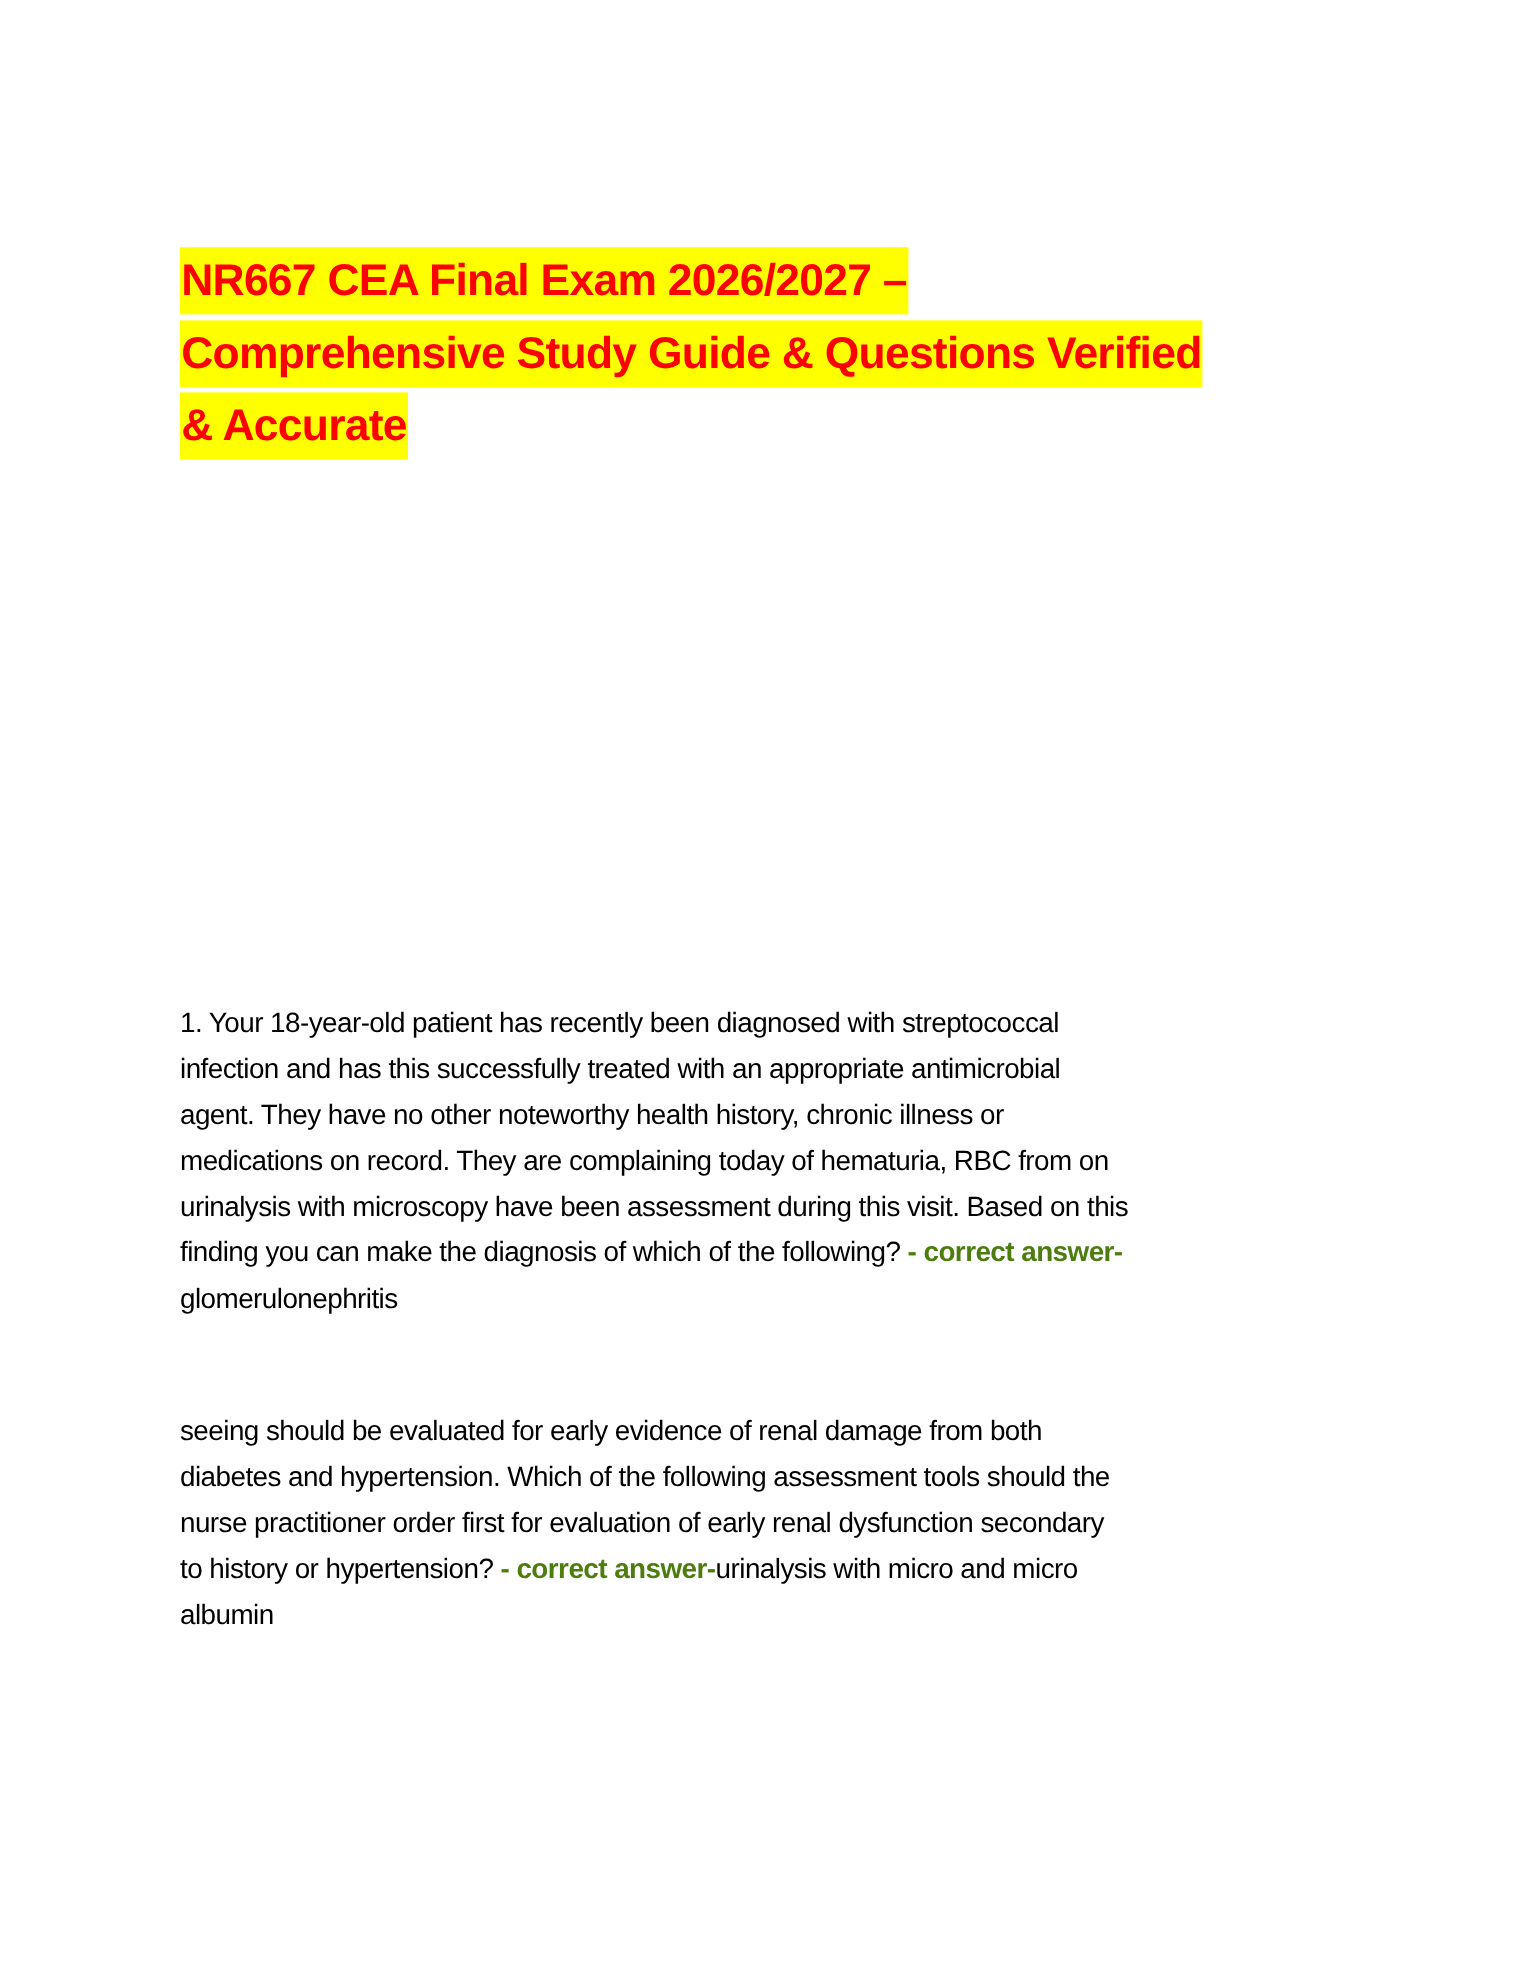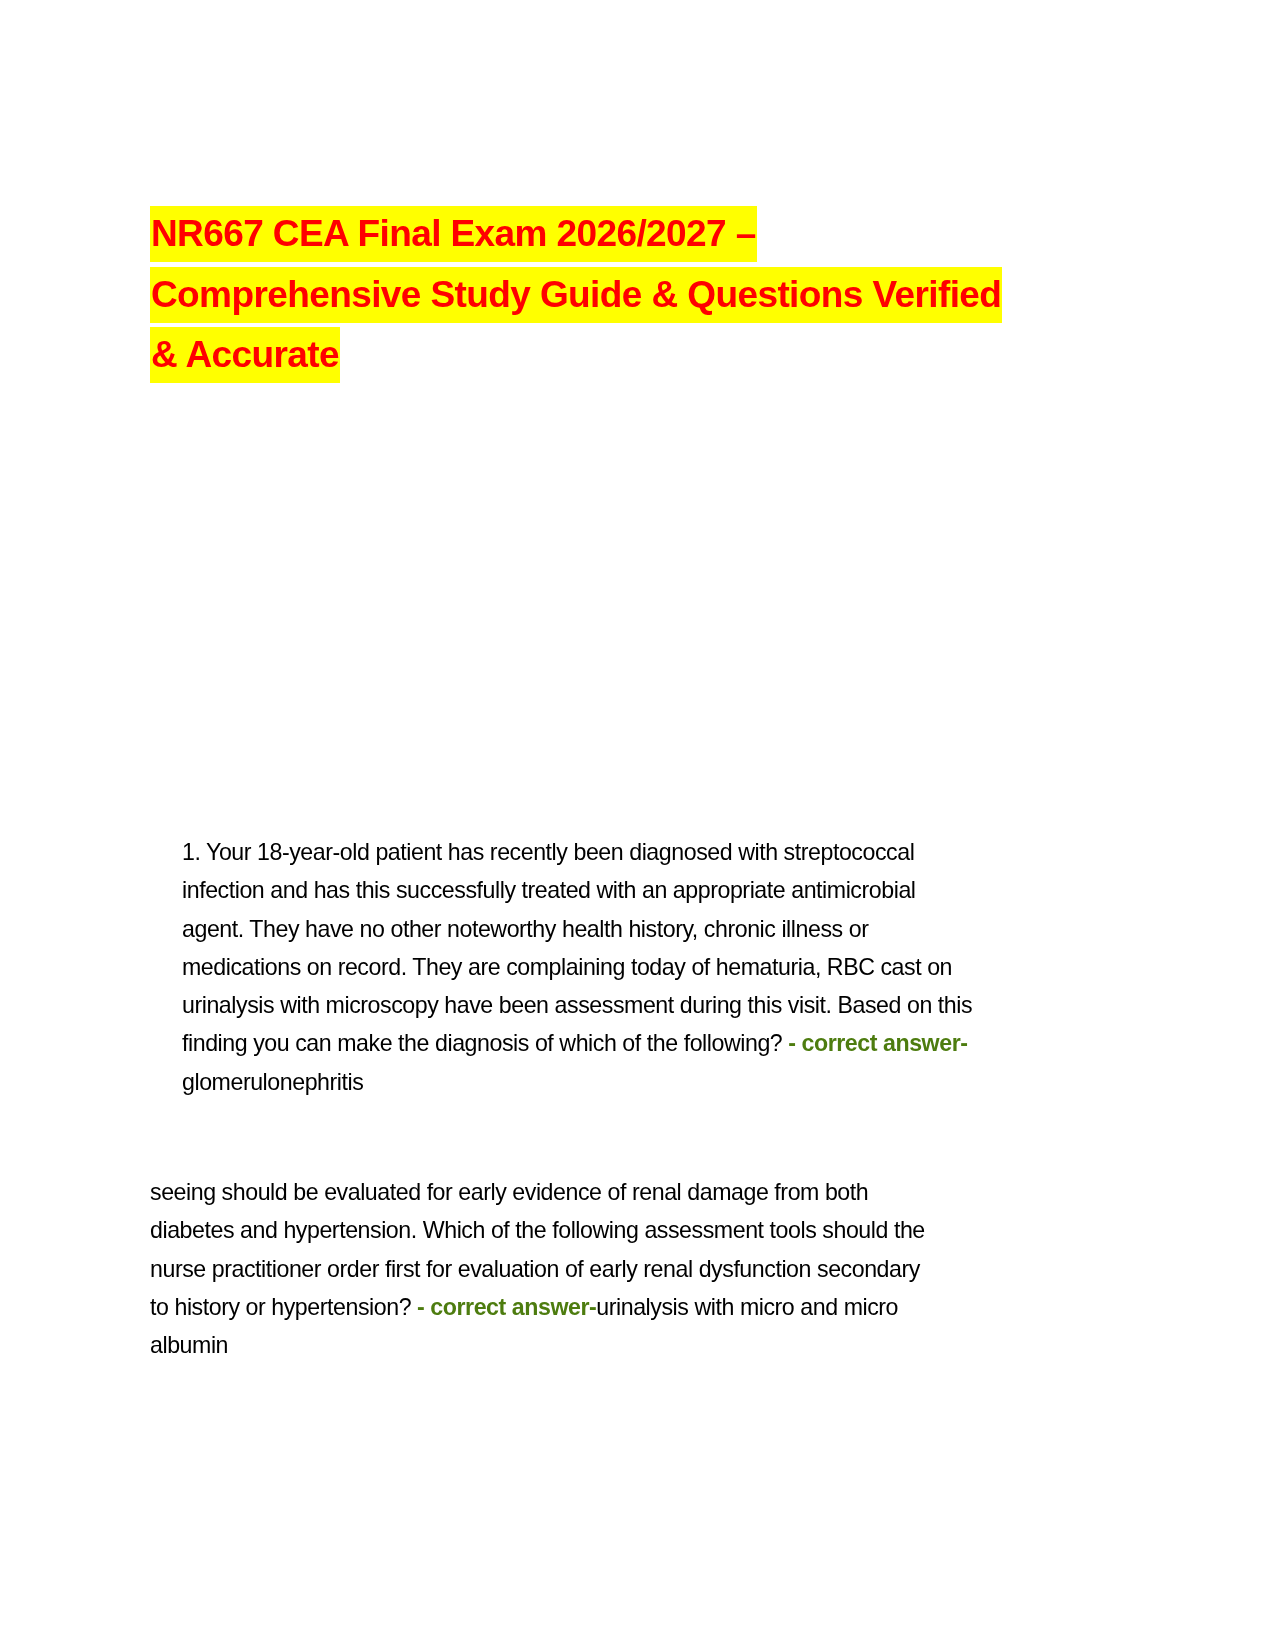--- a/index.html
+++ b/index.html
@@ -7,39 +7,39 @@
   .page { position:absolute; left:0; top:0; width:1275px; height:1390px; background:#fff; }
   .title { position:absolute; left:150px; top:205px; width:960px;
     font-family:"Liberation Sans", sans-serif; font-weight:bold; font-size:37px; color:#ff0000;
     letter-spacing:-0.6px; }
   .title .tl { display:block; height:60.5px; line-height:58px; }
   .title .tl span { background:#ffff00; display:inline-block; padding:0 1px; height:56px; line-height:56px; }
   .question { position:absolute; left:150px; width:960px;
     font-family:"Liberation Sans", sans-serif; font-size:23.2px; color:#000; letter-spacing:-0.45px; }
   .question .ql { display:block; height:38.3px; line-height:38.3px; white-space:nowrap; }
   .ans-label { color:#4d7c0f; font-weight:bold; }
-  #q1 { top:833px;margin-left:32px; }
+  #q1 { top:833px; }
   #q2 { top:1173px; }
 </style>
 </head>
 <body>
 
 <div class="page">
 
   <div class="title">
     <span class="tl"><span>NR667 CEA Final Exam 2026/2027 –</span></span>
     <span class="tl"><span>Comprehensive Study Guide &amp; Questions Verified</span></span>
     <span class="tl"><span>&amp; Accurate</span></span>
   </div>
 
   <div class="question" id="q1">
     <span class="ql">1. Your 18-year-old patient has recently been diagnosed with streptococcal</span>
     <span class="ql">infection and has this successfully treated with an appropriate antimicrobial</span>
     <span class="ql">agent. They have no other noteworthy health history, chronic illness or</span>
-    <span class="ql">medications on record. They are complaining today of hematuria, RBC cast on</span>
+    <span class="ql">medications on record. They are complaining today of hematuria, RBC from on</span>
     <span class="ql">urinalysis with microscopy have been assessment during this visit. Based on this</span>
     <span class="ql"><span>finding you can make the diagnosis of which of the following? </span><span class="ans-label">- correct answer-</span></span>
     <span class="ql">glomerulonephritis</span>
   </div>
 
   <div class="question" id="q2">
     <span class="ql">seeing should be evaluated for early evidence of renal damage from both</span>
     <span class="ql">diabetes and hypertension. Which of the following assessment tools should the</span>
     <span class="ql">nurse practitioner order first for evaluation of early renal dysfunction secondary</span>
     <span class="ql"><span>to history or hypertension? </span><span class="ans-label">- correct answer-</span><span>urinalysis with micro and micro</span></span>

